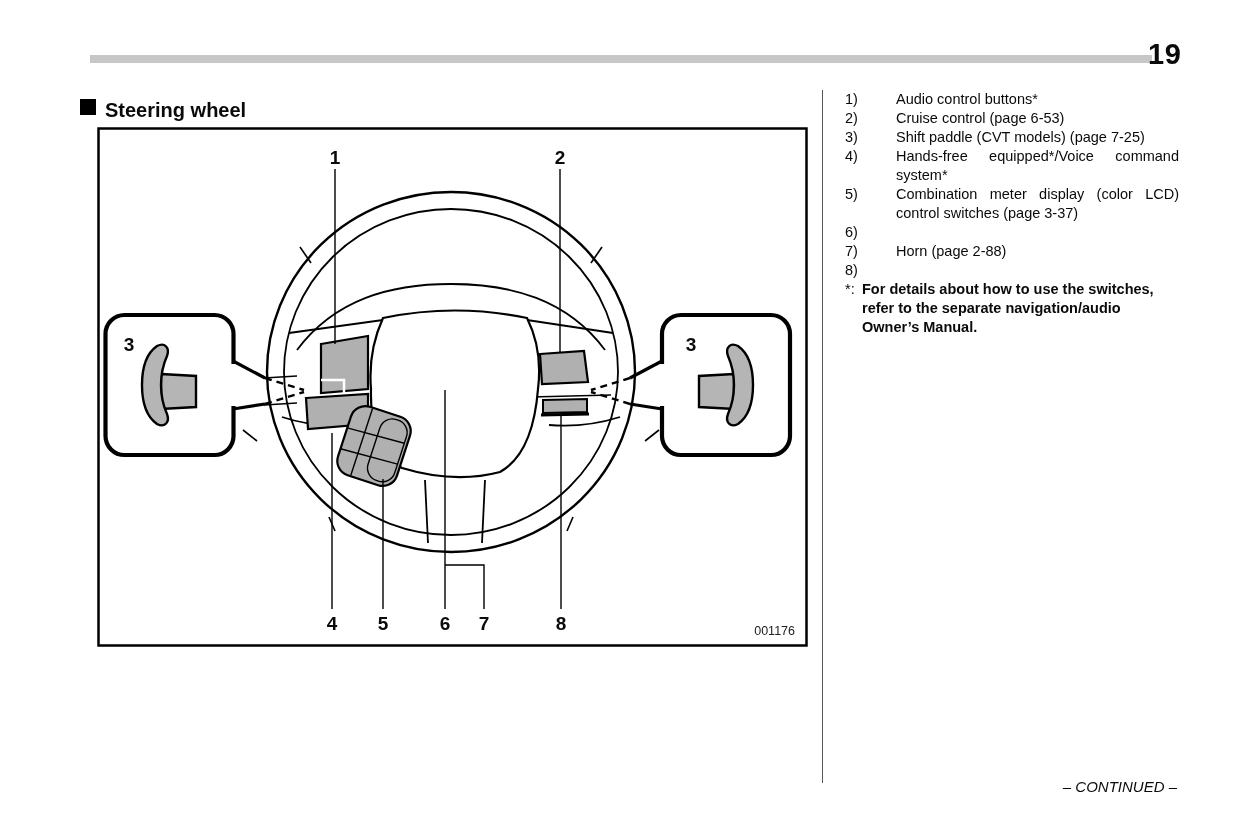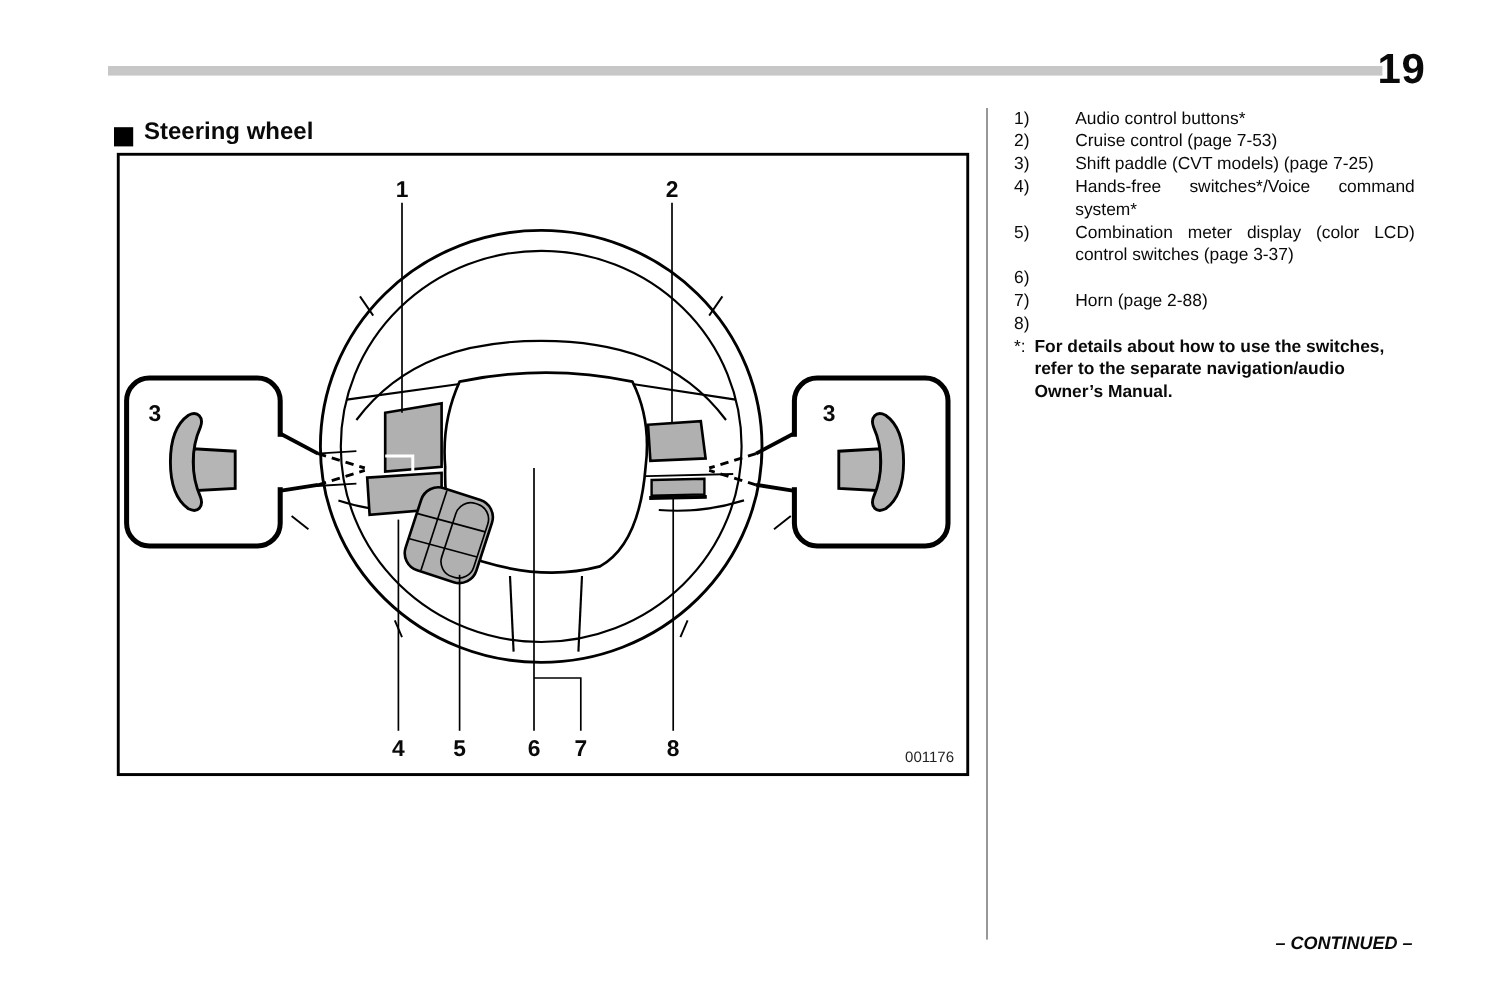--- a/index.html
+++ b/index.html
@@ -1,34 +1,34 @@
 <!DOCTYPE html>
 <html><head>
 <meta charset="utf-8">
 <style>
   html,body{margin:0;padding:0;}
   body{
     width:1241px;height:827px;position:relative;background:#ffffff;
     font-family:"Liberation Sans", sans-serif;color:#0a0a0a;overflow:hidden;
   }
   .top-rule{position:absolute;left:90px;top:55px;width:1062px;height:8px;background:#c7c7c7;}
-  .page-num{position:absolute;left:1148px;top:38px;font-size:35px;font-weight:bold;color:#0a0a0a;letter-spacing:0.5px;}
-  .heading{position:absolute;left:95px;top:99px;display:flex;align-items:flex-end;gap:9px;}
+  .page-num{position:absolute;left:1148px;top:38px;font-size:29px;font-weight:bold;color:#0a0a0a;letter-spacing:0.5px;}
+  .heading{position:absolute;left:80px;top:99px;display:flex;align-items:flex-start;gap:9px;}
   .heading .sq{width:16px;height:16px;background:#000;flex:none;}
   .heading .ttl{font-size:20px;font-weight:bold;}
   .fig{position:absolute;left:97px;top:127px;}
   .vdivider{position:absolute;left:822px;top:90px;width:1px;height:693px;background:#555;}
   .legend{position:absolute;left:845px;top:90px;width:334px;font-size:14.5px;line-height:19px;}
   .legend .row{display:flex;}
   .legend .num{flex:0 0 35px;}
   .legend .txt{flex:1;text-align:justify;margin-left:16px;}
   .legend .foot{display:flex;margin-top:0;}
   .legend .fm{flex:0 0 17px;}
   .legend .ft{flex:1;font-weight:bold;}
-  .continued{position:absolute;right:64px;top:778px;font-size:15px;font-weight:bold;font-style:italic;}
+  .continued{position:absolute;right:64px;top:778px;font-size:15px;font-weight:normal;font-style:italic;}
   svg text{font-family:"Liberation Sans", sans-serif;}
 </style>
 </head>
 <body>
 
 <div class="top-rule"></div>
 <div class="page-num">19</div>
 
 <div class="heading">
   <span class="sq"></span>
@@ -130,29 +130,29 @@
 
 <div class="vdivider"></div>
 
 <div class="legend">
   <div class="row">
     <span class="num">1)</span>
     <span class="txt">Audio control buttons*</span>
   </div>
   <div class="row">
     <span class="num">2)</span>
-    <span class="txt">Cruise control (page 7-53)</span>
+    <span class="txt">Cruise control (page 6-53)</span>
   </div>
   <div class="row">
     <span class="num">3)</span>
     <span class="txt">Shift paddle (CVT models) (page 7-25)</span>
   </div>
   <div class="row">
     <span class="num">4)</span>
-    <span class="txt">Hands-free switches*/Voice command system*</span>
+    <span class="txt">Hands-free equipped*/Voice command system*</span>
   </div>
   <div class="row">
     <span class="num">5)</span>
     <span class="txt">Combination meter display (color LCD) control switches (page 3-37)</span>
   </div>
   <div class="row">
     <span class="num">6)</span>
   </div>
   <div class="row">
     <span class="num">7)</span>

